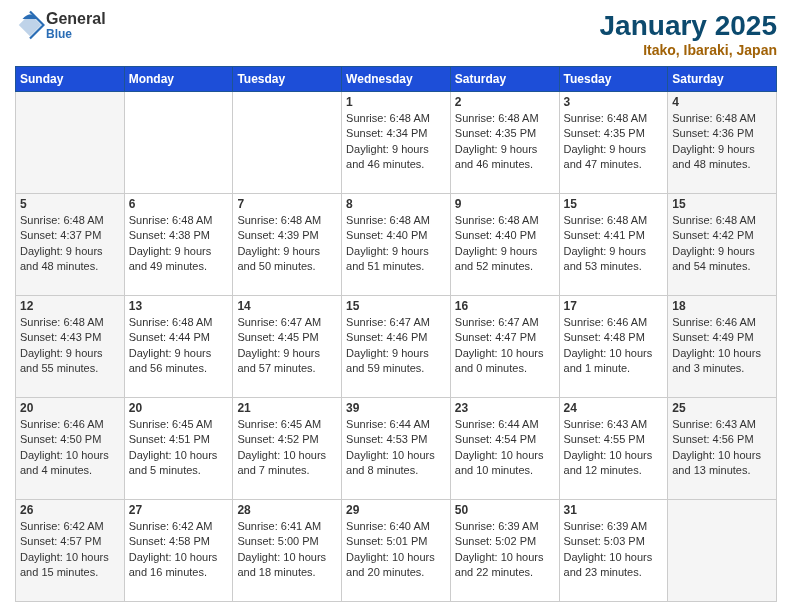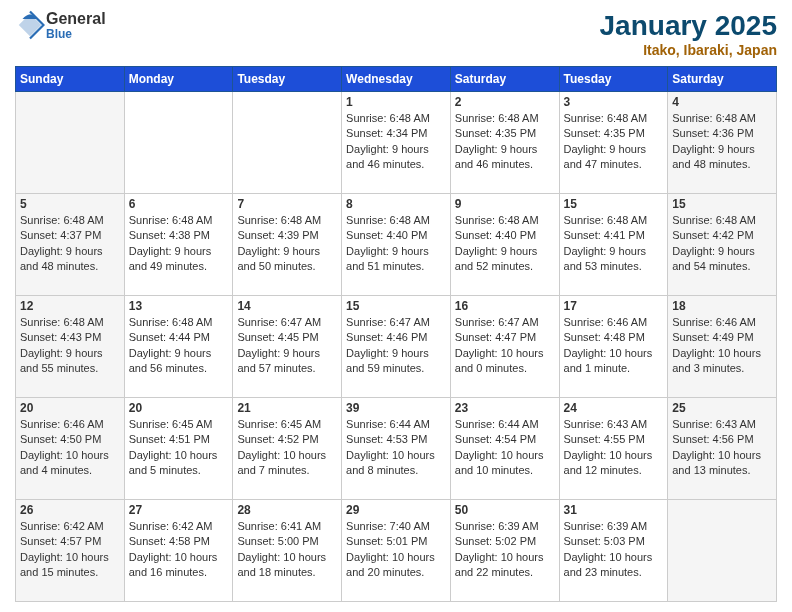--- a/index.html
+++ b/index.html
@@ -343,21 +343,21 @@
           </td>
           <td>
             <span class="day-number">28</span>
             <div class="day-info" style="white-space: pre-line;">Sunrise: 6:41 AM
 Sunset: 5:00 PM
 Daylight: 10 hours
 and 18 minutes.</div>
           </td>
           <td>
             <span class="day-number">29</span>
-            <div class="day-info" style="white-space: pre-line;">Sunrise: 7:40 AM
+            <div class="day-info" style="white-space: pre-line;">Sunrise: 6:40 AM
 Sunset: 5:01 PM
 Daylight: 10 hours
 and 20 minutes.</div>
           </td>
           <td>
             <span class="day-number">50</span>
             <div class="day-info" style="white-space: pre-line;">Sunrise: 6:39 AM
 Sunset: 5:02 PM
 Daylight: 10 hours
 and 22 minutes.</div>

